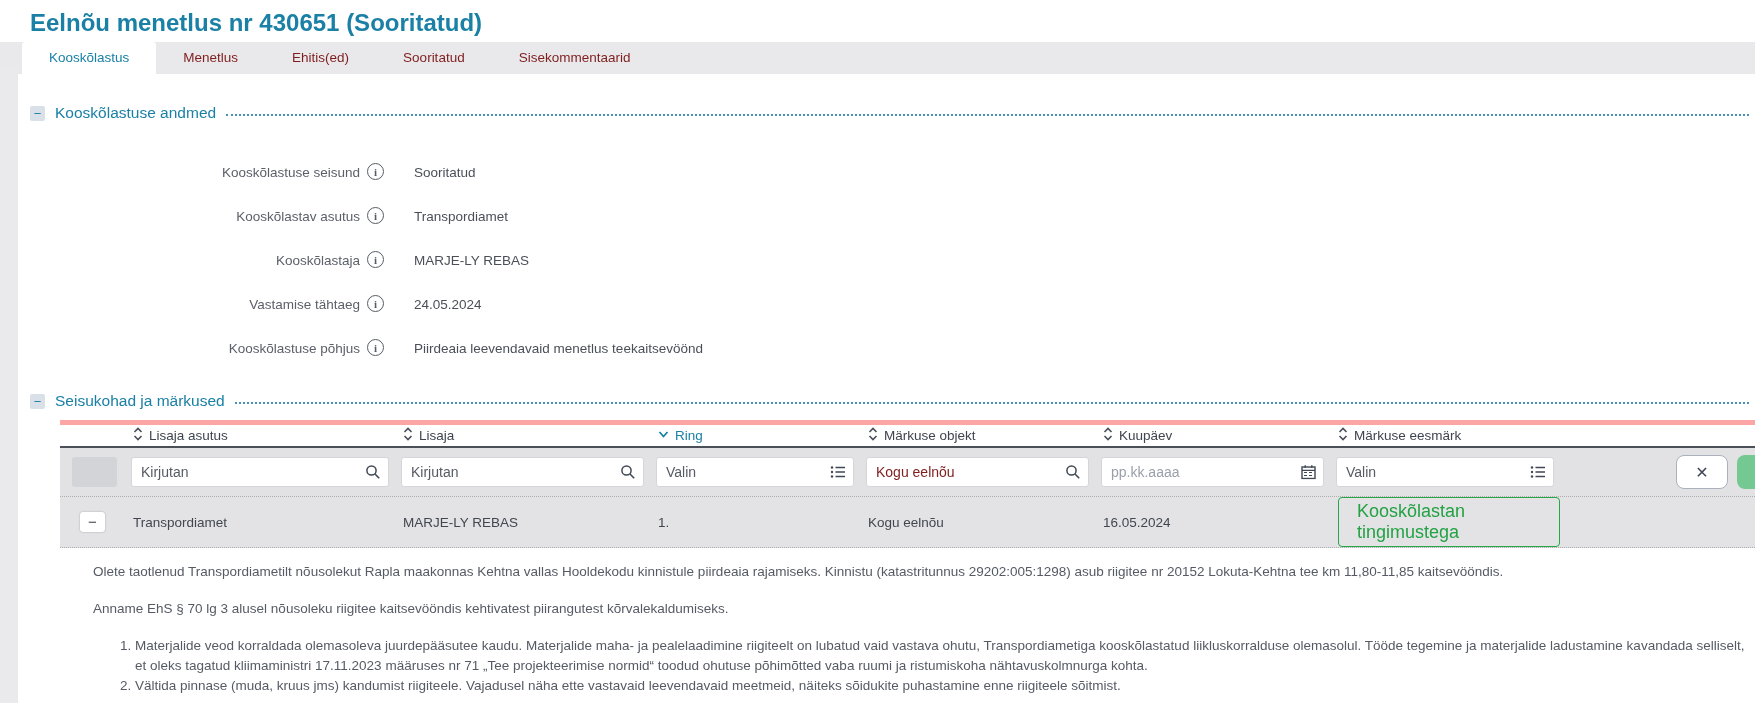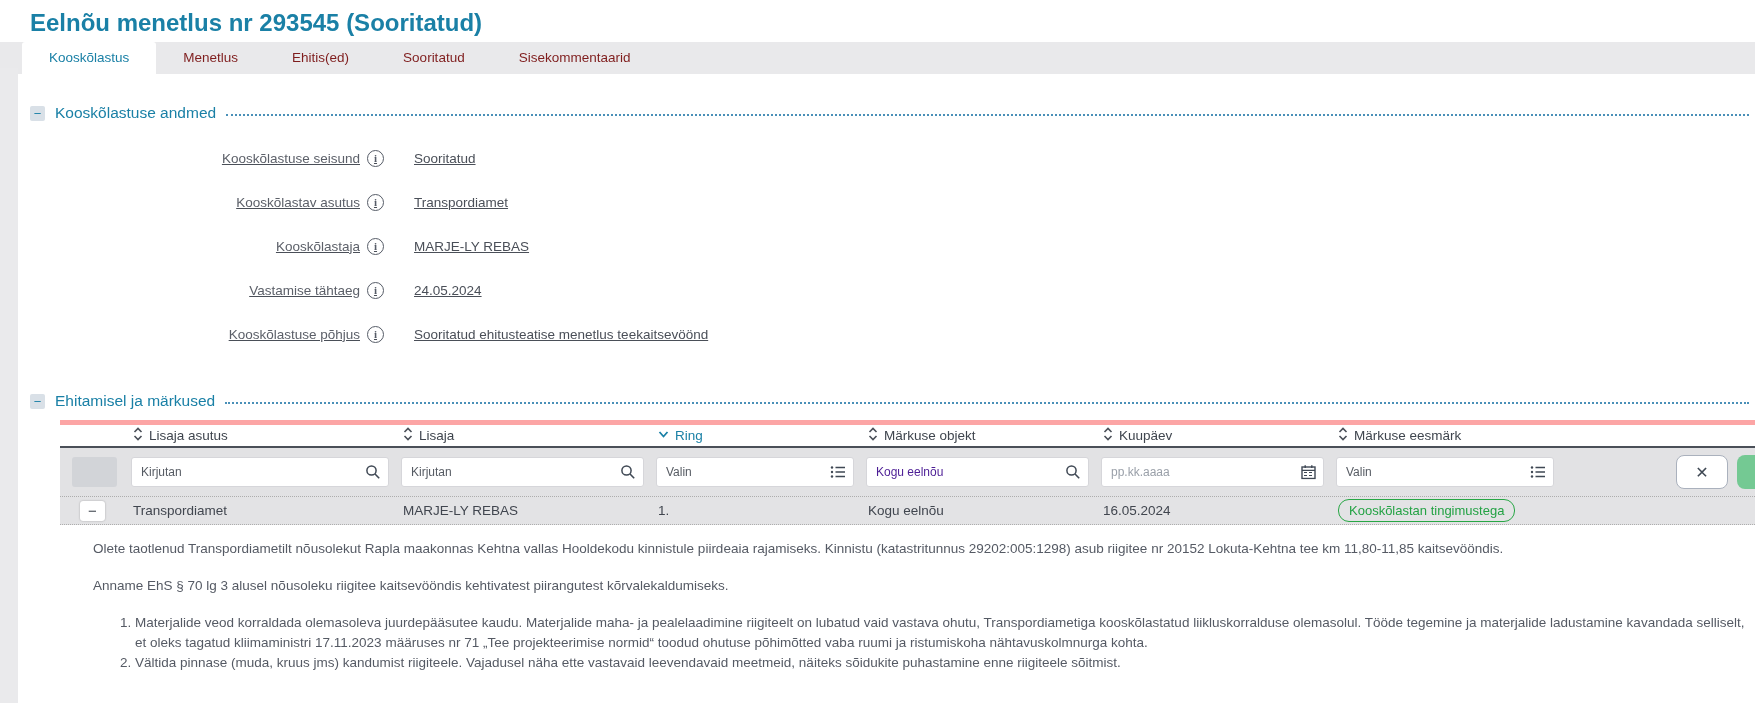--- a/index.html
+++ b/index.html
@@ -22,64 +22,64 @@
   .tabbar{height:32px;background:#e9e9eb;display:flex;align-items:stretch;padding-left:22px;}
   .tab{padding:0 27px;line-height:32px;font-size:13.5px;color:#7f1d1d;cursor:pointer;white-space:nowrap;}
   .tab.active{background:#fff;color:var(--accent);border-radius:3px 3px 0 0;}
   .content{padding-left:30px;position:relative;}
   .section-hdr{display:flex;align-items:center;gap:10px;margin:30px 0 14px 0;}
   .section-hdr.second{margin-top:36px;margin-bottom:10px;}
   .minus-box{width:15px;height:15px;background:#d9e0e7;border-radius:2px;color:var(--accent);
     display:flex;align-items:center;justify-content:center;font-size:13px;line-height:1;flex:0 0 auto;cursor:pointer;}
   .section-title{color:var(--accent);font-size:15.5px;white-space:nowrap;}
   .dotline{flex:1;border-top:2px dotted var(--dot);margin-top:3px;margin-right:6px;}
-  .field-row{display:flex;align-items:center;height:44px;text-decoration:underline;}
+  .field-row{display:flex;align-items:flex-end;height:44px;}
   .field-label{width:330px;text-align:right;color:var(--lbl);}
   .info-icon{width:17px;height:17px;border:1.4px solid #565c67;border-radius:50%;margin-left:7px;
     display:flex;align-items:center;justify-content:center;font-size:11px;font-weight:bold;
     color:#565c67;font-family:"Liberation Serif",serif;flex:0 0 auto;}
   .field-value{margin-left:30px;color:var(--txt);}
   .tablewrap{margin-left:30px;width:1695px;}
   .grid-row{display:grid;grid-template-columns:65px 270px 255px 210px 235px 235px 230px 1fr;}
   .hdr-row{border-top:5px solid #fca5a5;border-bottom:2px solid #4a4f58;height:28px;}
   .hcell{display:flex;align-items:center;gap:6px;padding-left:8px;color:#3f454e;cursor:pointer;}
   .hcell.sorted{color:var(--accent);}
   .filter-row{background:#e2e2e4;padding:7px 0;align-items:center;}
   .fcell{padding:0 6px;}
   .graybox{height:30px;background:#d2d4d8;border-radius:3px;margin:0 2px 0 6px;}
   .inputwrap{position:relative;}
   .inputwrap input{width:100%;height:30px;border:1px solid #d6d6da;border-radius:3px;
-    padding:0 30px 0 9px;font-family:"Liberation Sans",sans-serif;font-size:12px;color:#4c1d95;background:#fff;}
+    padding:0 30px 0 9px;font-family:"Liberation Sans",sans-serif;font-size:14px;color:#7f1d1d;background:#fff;}
   .inputwrap input::placeholder{color:#565b63;opacity:1;}
   .inputwrap input.light::placeholder{color:#9aa0a9;}
   .inputwrap .in-icon{position:absolute;right:8px;top:50%;transform:translateY(-50%);display:flex;}
   .btncell{display:flex;align-items:center;justify-content:flex-end;gap:9px;}
   .btn-clear{width:52px;height:34px;background:#fff;border:1px solid #aab1bd;border-radius:8px;
     font-size:16px;color:#3f4854;display:flex;align-items:center;justify-content:center;cursor:pointer;}
   .btn-add{width:52px;height:34px;background:var(--addgreen);border:none;border-radius:8px;
     color:#fff;font-size:20px;margin-right:-40px;cursor:pointer;display:flex;align-items:center;justify-content:center;}
   .data-row{background:#e3e3e5;border-top:1px dotted #adadad;border-bottom:1px dotted #adadad;
     align-items:center;min-height:29px;}
   .dcell{padding-left:8px;color:#41464f;}
   .expand-btn{width:25px;height:20px;background:#fff;border:none;border-radius:3px;margin-left:12px;
     color:#3f454e;font-size:15px;line-height:18px;box-shadow:0 0 2px rgba(0,0,0,.3);cursor:pointer;padding:0;}
-  .badge{display:inline-block;border:1.5px solid var(--green);color:#23a244;border-radius:11px;
-    padding:3px 10px;font-size:13px;background:transparent;}
+  .badge{display:inline-block;border:1.5px solid var(--green);color:#23a244;border-radius:4px;
+    padding:3px 18px;font-size:18px;background:transparent;}
   .detail{padding:14px 10px 0 33px;color:#555a64;line-height:20px;}
   .detail p{margin:0 0 17px 0;}
   .detail ol{margin:0;padding-left:42px;}
   .detail ol li{margin:0;}
   .sort-svg{display:block;}
 </style>
 </head>
 <body>
 
 <div class="gutter"></div>
 
-<h1 class="page-title">Eelnõu menetlus nr 293545 (Sooritatud)</h1>
+<h1 class="page-title">Eelnõu menetlus nr 430651 (Sooritatud)</h1>
 
 <div class="tabbar">
   <div class="tab active">Kooskõlastus</div>
   <div class="tab">Menetlus</div>
   <div class="tab">Ehitis(ed)</div>
   <div class="tab">Sooritatud</div>
   <div class="tab">Sisekommentaarid</div>
 </div>
 
 <div class="content">
@@ -107,27 +107,27 @@
       <span class="field-value">MARJE-LY REBAS</span>
     </div>
     <div class="field-row">
       <span class="field-label">Vastamise tähtaeg</span>
       <span class="info-icon">i</span>
       <span class="field-value">24.05.2024</span>
     </div>
     <div class="field-row">
       <span class="field-label">Kooskõlastuse põhjus</span>
       <span class="info-icon">i</span>
-      <span class="field-value">Sooritatud ehitusteatise menetlus teekaitsevöönd</span>
+      <span class="field-value">Piirdeaia leevendavaid menetlus teekaitsevöönd</span>
     </div>
   </div>
 
   <div class="section-hdr second">
     <span class="minus-box">−</span>
-    <span class="section-title">Ehitamisel ja märkused</span>
+    <span class="section-title">Seisukohad ja märkused</span>
     <span class="dotline"></span>
   </div>
 
   <div class="tablewrap">
 
     <div class="grid-row hdr-row">
       <div class="hcell"></div>
       <div class="hcell">
         <span class="sort-svg"><svg width="10" height="14" viewBox="0 0 10 14">
               <path d="M1.5 5 L5 1.5 L8.5 5" fill="none" stroke="#4a4f58" stroke-width="1.6"></path>

